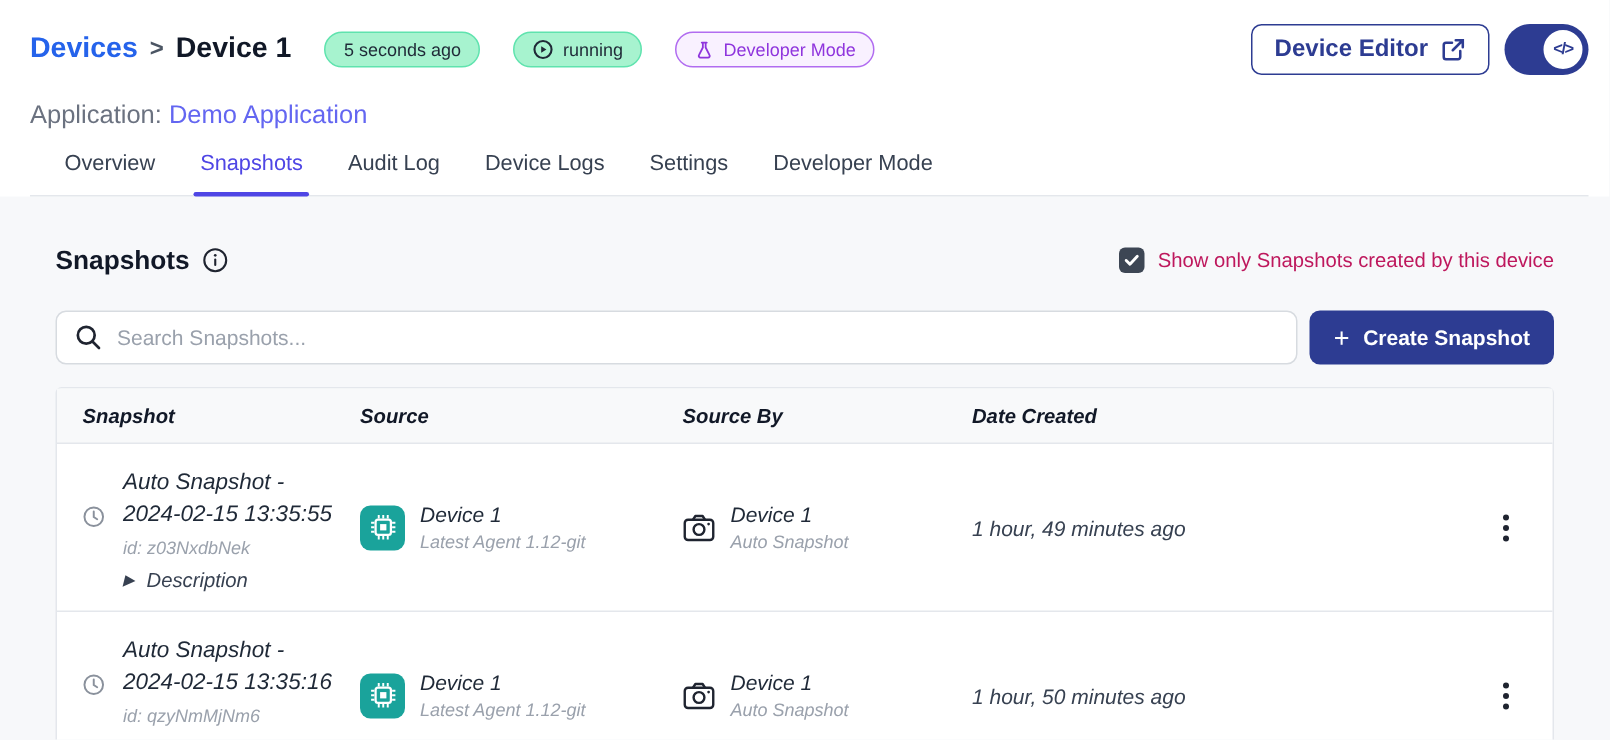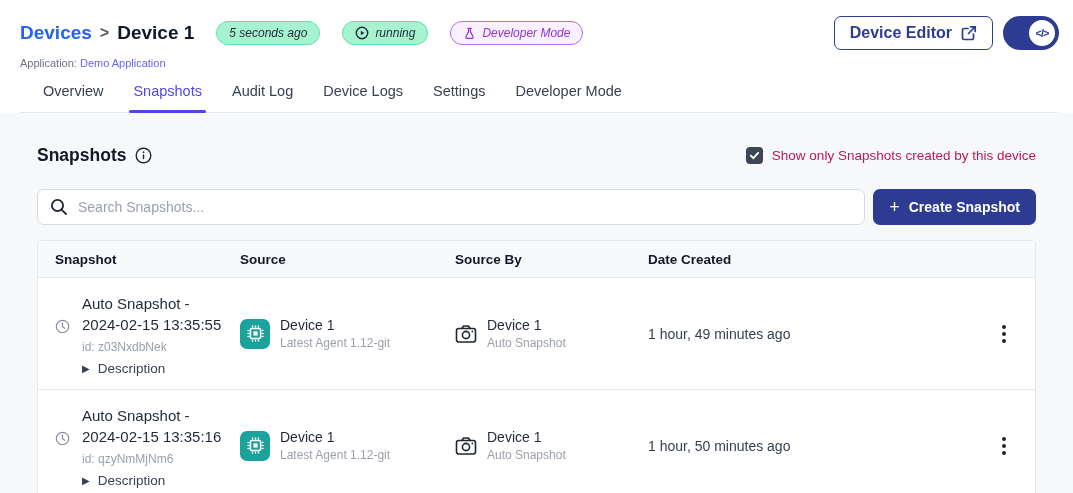--- a/index.html
+++ b/index.html
@@ -9,21 +9,21 @@
     background:#f7f8fa;
     color:#1f2430;
   }
   
   .top-header { background:#fff; padding:16px 14px 0 20px; }
   .header-row1 { display:flex; align-items:center; }
   .breadcrumb { display:flex; align-items:center; gap:8px; font-size:19px; font-weight:700; }
   .crumb-link { color:#2563eb; cursor:pointer; text-decoration:none; }
   .crumb-sep { color:#4b5563; font-weight:700; font-size:16px; }
   .crumb-current { color:#111827; }
-  .badges { display:flex; align-items:flex-start; gap:22px; margin-left:22px;font-style:italic; }
+  .badges { display:flex; align-items:flex-start; gap:22px; margin-left:22px; }
   .badge {
     display:inline-flex; align-items:center; gap:6px;
     font-size:12px; padding:3px 12px; border-radius:999px; line-height:16px;
   }
   .badge.green { background:#a7f3cf; border:1.5px solid #5fe3ae; color:#1f2937; }
   .badge.purple { background:#f9f1ff; border:1.5px solid #b16cf0; color:#8f35dd; }
   .header-actions { margin-left:auto; display:flex; align-items:center; gap:10px; }
   .device-editor-btn {
     display:inline-flex; align-items:center; gap:9px;
     background:#fff; border:1.5px solid #2d3c92; color:#2d3c92;
@@ -33,21 +33,21 @@
   .code-toggle {
     width:56px; height:34px; background:#2d3c92; border-radius:999px;
     position:relative; cursor:pointer; flex-shrink:0;
   }
   .code-toggle .knob {
     position:absolute; right:2px; top:2px; width:30px; height:30px;
     background:#fff; border:2px solid #2d3c92; border-radius:50%;
     display:flex; align-items:center; justify-content:center;
     font-size:11px; font-weight:700; color:#2d3c92; letter-spacing:-1px;
   }
-  .app-line { margin-top:7px; font-size:11px; color:#6b7280; }
+  .app-line { margin-top:17px; font-size:17px; color:#6b7280; }
   .app-link { color:#6366f1; cursor:pointer; }
   
   .tabs { display:flex; margin-top:14px; padding-left:8px; border-bottom:1px solid #e4e7ec; }
   .tab {
     font-size:14.5px; color:#374151; padding:0 0 13px 0; margin:0 15px;
     cursor:pointer; position:relative; white-space:nowrap;
   }
   .tab.active { color:#4f46e5; }
   .tab.active::after {
     content:""; position:absolute; left:-4px; right:-4px; bottom:-1px; height:3px;
@@ -76,21 +76,21 @@
   }
   .search-box input::placeholder { color:#9aa1ac; }
   .create-btn {
     display:inline-flex; align-items:center; gap:9px; height:36px;
     background:#2d3c92; color:#fff; border:none; border-radius:7px;
     font-size:14px; font-weight:700; padding:0 16px; cursor:pointer; font-family:inherit;
   }
   .create-btn .plus { font-size:18px; font-weight:400; line-height:1; }
   
   .table { margin-top:15px; background:#fff; border:1px solid #e4e7ec; border-radius:4px; }
-  .t-grid { display:grid; grid-template-columns:185px 215px 193px 1fr 62px; align-items:center; }
+  .t-grid { display:grid; grid-template-columns:185px 215px 193px 1fr 62px; align-items:center;font-style:italic; }
   .t-head { background:#f8f9fa; border-bottom:1px solid #e4e7ec; height:37px; padding-left:17px; }
   .t-head .th { font-size:13.5px; font-weight:600; color:#111827; }
   .t-row { padding-left:17px; min-height:105px; border-bottom:1px solid #e4e7ec; }
   .t-row:last-child { border-bottom:none; }
   .snap-cell { display:flex; gap:12px; padding:15px 0 13px 0; align-self:start; }
   .clock-icon { margin-top:26px; flex-shrink:0; }
   .snap-title { font-size:15px; color:#1f2937; line-height:21px; max-width:150px; }
   .snap-id { font-size:12px; color:#9aa1ac; margin-top:5px; }
   .desc-toggle { display:flex; align-items:center; gap:8px; font-size:13.5px; color:#374151; margin-top:7px; cursor:pointer; }
   .desc-arrow { font-size:10px; color:#374151; }

